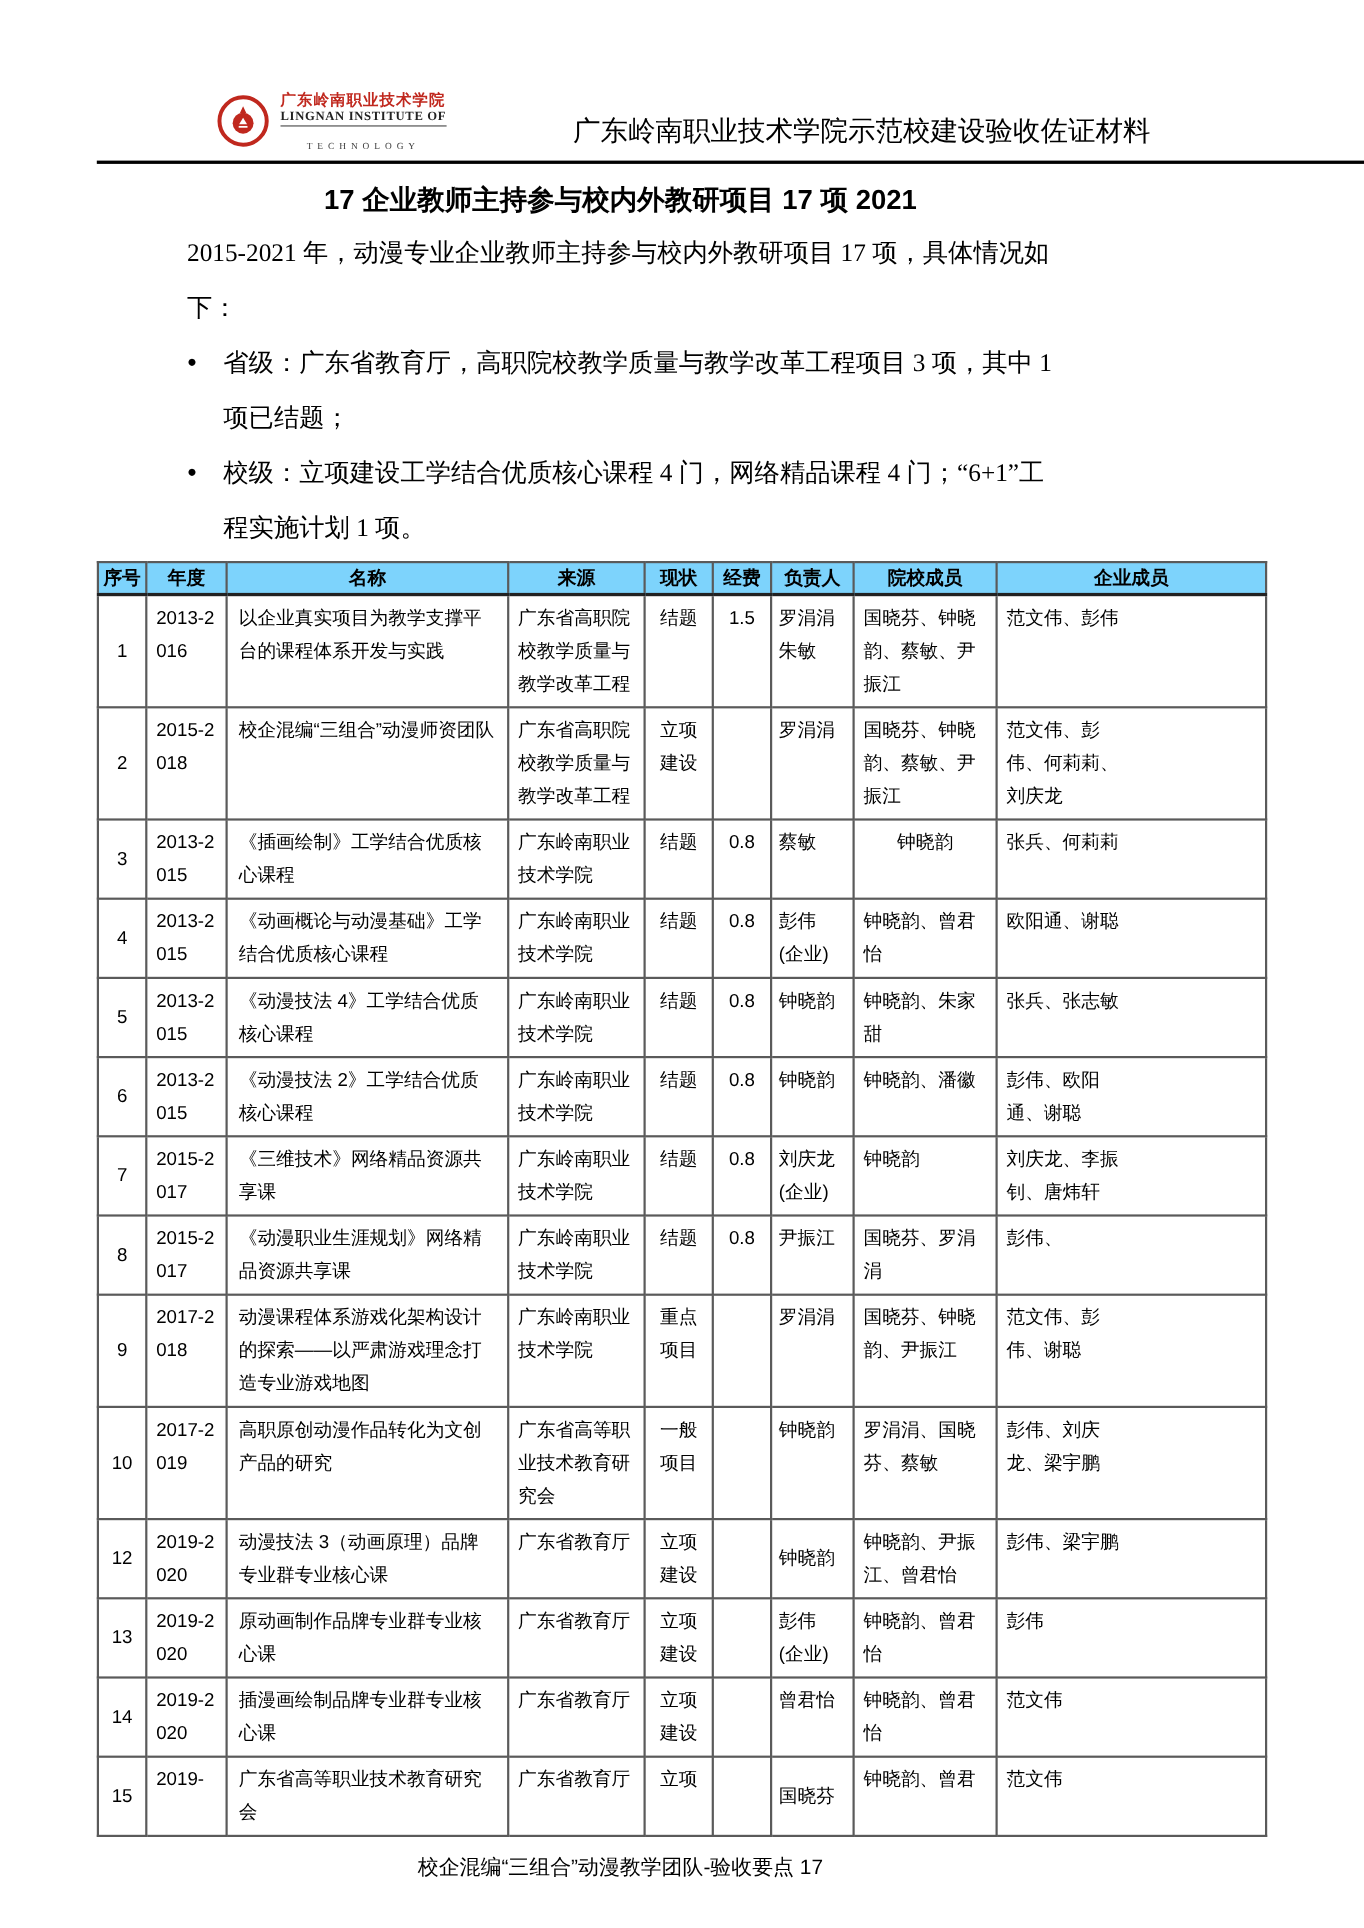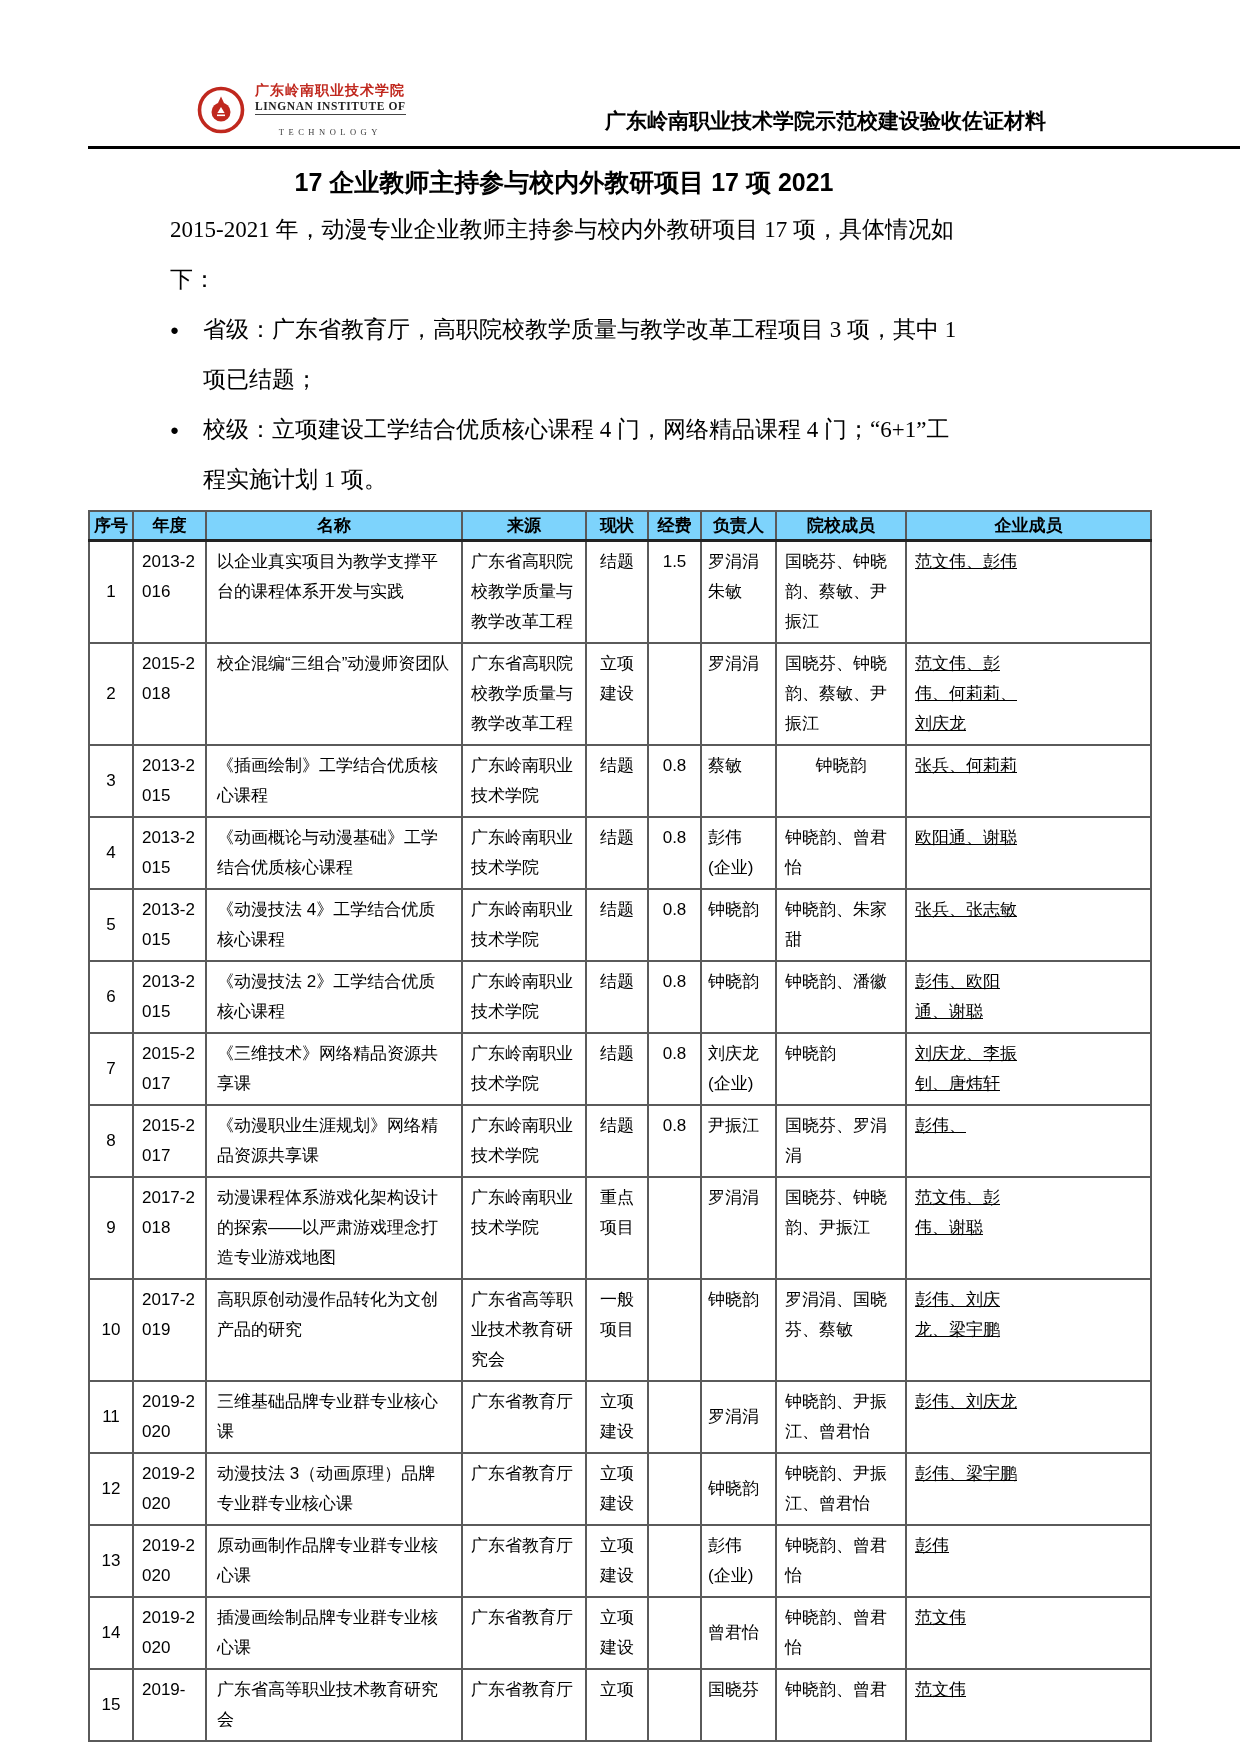--- a/index.html
+++ b/index.html
@@ -11,21 +11,21 @@
   
   .hdr { display:flex; justify-content:space-between; align-items:flex-end;
          padding:0 206px 6px 108px; }
   .logo { display:flex; align-items:center; gap:9px; }
   .seal { width:50px; height:50px; flex:none; }
   .logo-cn { color:#c0281e; font-size:14px; font-weight:bold; letter-spacing:1px; line-height:17px; }
   .logo-en1 { font-family:"Liberation Serif",serif; font-size:11.5px; font-weight:bold; color:#222;
               letter-spacing:0.6px; border-bottom:1.5px solid #444; padding-bottom:1px; line-height:14px; }
   .logo-en2 { font-family:"Liberation Serif",serif; font-size:8.5px; letter-spacing:4.5px;
               color:#3a3a3a; text-align:center; line-height:11px;margin-top:12px; }
-  .doc-label { font-size:21px; font-weight:bold; white-space:nowrap; padding-bottom:3px; }
+  .doc-label { font-size:25px; font-weight:normal; white-space:nowrap; padding-bottom:3px; }
   .rule { border-bottom:3px solid #000; margin-top:2px; }
 
   
   .text-block { margin-left:82px; width:788px; }
   h1.title { font-size:25px; font-weight:bold; text-align:center; margin-top:17px; line-height:32px; }
   .intro { font-family:"Liberation Serif",serif; font-size:23px; line-height:50px; margin-top:7px; }
   .bullets { list-style:none; }
   .bullet { display:flex; font-family:"Liberation Serif",serif; font-size:23px; line-height:50px; }
   .bullet .mark { width:33px; flex:none; font-size:15px; line-height:50px; }
   .bullet .btxt { flex:1; }
@@ -40,21 +40,21 @@
        border-bottom:3px solid #222; background:#7dd3fc; }
   td { font-size:17px; line-height:30px; vertical-align:top; overflow-wrap:break-word; }
   td.c0 { text-align:center; vertical-align:middle; padding:5px 2px; }
   td.c1 { padding:5px 8px; word-break:break-all; }
   td.c2 { padding:5px 10px; }
   td.c3 { padding:5px 8px; }
   td.c4 { text-align:center; padding:5px 6px; }
   td.c5 { text-align:center; padding:5px 4px; }
   td.c6 { padding:5px 6px; }
   td.c7 { padding:5px 8px; }
-  td.c8 { padding:5px 117px 5px 8px;text-decoration:underline; }
+  td.c8 { padding:5px 117px 5px 8px; }
   tbody tr:nth-child(3) td.c7 { text-align:center; }
   tbody tr:nth-child(11) td.c6,
   tbody tr:nth-child(12) td.c6,
   tbody tr:nth-child(14) td.c6 { vertical-align:middle; }
 
   .footer { text-align:center; font-size:19px; margin-top:15px; }
 </style>
 </head>
 <body>
 
@@ -226,31 +226,20 @@
           <td class="c1">2017-2019</td>
           <td class="c2">高职原创动漫作品转化为文创产品的研究</td>
           <td class="c3">广东省高等职业技术教育研究会</td>
           <td class="c4">一般项目</td>
           <td class="c5"></td>
           <td class="c6">钟晓韵</td>
           <td class="c7">罗涓涓、国晓芬、蔡敏</td>
           <td class="c8">彭伟、刘庆龙、梁宇鹏</td>
         </tr>
         <tr>
-          <td class="c0">11</td>
-          <td class="c1">2019-2020</td>
-          <td class="c2">三维基础品牌专业群专业核心课</td>
-          <td class="c3">广东省教育厅</td>
-          <td class="c4">立项建设</td>
-          <td class="c5"></td>
-          <td class="c6">罗涓涓</td>
-          <td class="c7">钟晓韵、尹振江、曾君怡</td>
-          <td class="c8">彭伟、刘庆龙</td>
-        </tr>
-        <tr>
           <td class="c0">12</td>
           <td class="c1">2019-2020</td>
           <td class="c2">动漫技法 3（动画原理）品牌专业群专业核心课</td>
           <td class="c3">广东省教育厅</td>
           <td class="c4">立项建设</td>
           <td class="c5"></td>
           <td class="c6">钟晓韵</td>
           <td class="c7">钟晓韵、尹振江、曾君怡</td>
           <td class="c8">彭伟、梁宇鹏</td>
         </tr>

